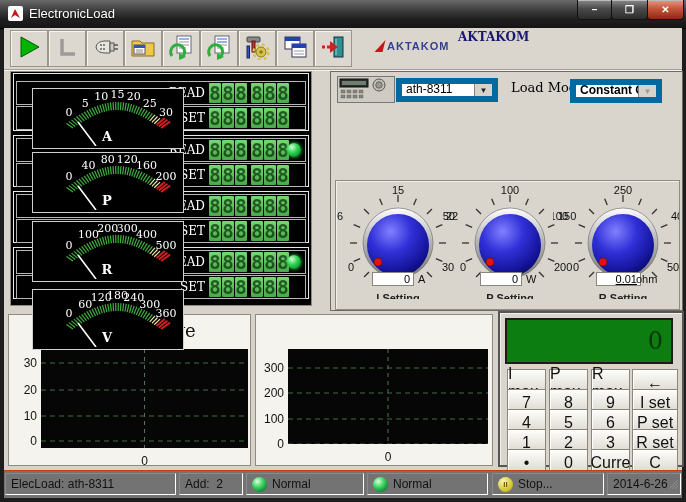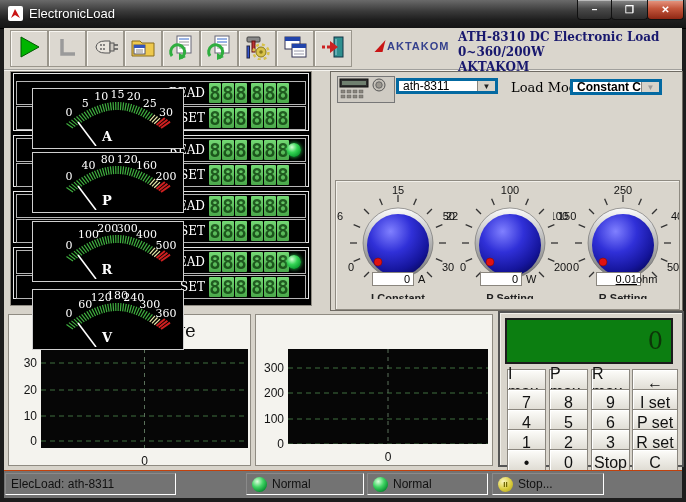--- a/index.html
+++ b/index.html
@@ -44,22 +44,22 @@
   .ro-lamp{position:absolute;right:4px;top:4px;width:14px;height:14px;border-radius:50%;
     background:radial-gradient(circle at 35% 30%,#d2ffd2,#35d455 40%,#0c9c2f 75%,#045f1d);box-shadow:0 0 4px #2ecb52;}
   
   .gauge{position:absolute;width:150px;height:59px;background:#000;border:1px solid #cfcfcf;z-index:6;}
   .gauge-num{font-family:"DejaVu Serif",serif;font-size:11px;fill:#fff;}
   .gauge-unit{font-family:"DejaVu Serif",serif;font-size:13px;font-weight:bold;fill:#fff;}
   
   .right-panel{position:absolute;left:330px;top:71px;width:353px;height:240px;background:#d9d5cc;
     border:1px solid #6e6a62;box-sizing:border-box;}
   .inst-icon{position:absolute;left:6px;top:4px;width:56px;height:25px;background:#cfcbc3;border:1px solid #777;}
-  .combo{position:absolute;height:16px;background:#fff;border:3px solid #0369a1;box-sizing:border-box;
-    font-size:12px;display:flex;align-items:center;}
+  .combo{position:absolute;height:24px;background:#fff;border:6px solid #0369a1;box-sizing:border-box;
+    font-size:12px;display:flex;align-items:flex-end;}
   .combo .val{flex:1;padding-left:4px;white-space:nowrap;overflow:hidden;}
   .combo .arrow{width:17px;height:100%;background:#d7d3ca;border-left:1px solid #8a867e;
     display:flex;align-items:center;justify-content:center;font-size:8px;color:#222;}
   .combo.disabled .arrow{color:#999;}
   .combo.bold .val{font-weight:bold;}
   .rp-label{position:absolute;font-family:"DejaVu Serif",serif;font-size:13px;color:#000;}
   .sub-panel{position:absolute;background:#d9d5cc;border:1px solid #8f8b82;box-shadow:inset 1px 1px 0 #f2f0ea;box-sizing:border-box;}
   .toggle{position:absolute;width:18px;height:36px;}
   .toggle .track{position:absolute;left:4px;top:4px;width:10px;height:28px;border-radius:5px;
     background:linear-gradient(90deg,#7a7a7a,#e6e6e6 45%,#6f6f6f);box-shadow:2px 3px 3px rgba(0,0,0,.35);}
@@ -204,21 +204,20 @@
               <polygon points="10,7 18,13 10,19" fill="#cc2222"></polygon>
             </svg></span>
         </div>
       </div>
     <div class="brand">
       <span class="logo-tri"></span>
       <span class="logo-text">AKTAKOM</span>
     </div>
   </div>
   <div class="brand-title">
-    <div>ATH-8310 DC Electronic Load 0~360/200W</div>
     <div>AKTAKOM</div>
   </div>
 
   <div class="left-panel" id="left-panel">
       <div class="ro-group" style="top: 1px; height: 58px;">
         <div class="ro-row" style="top: 7px;">
           <div class="ro-label">READ</div>
           <div class="led">
             <div class="cell">8</div>
             <div class="cell">8</div>
@@ -591,21 +590,21 @@
             <circle cx="70" cy="72" r="31" fill="url(#kg0b)"></circle>
             <circle cx="50" cy="89" r="4" fill="#e01212" stroke="#7a0a0a" stroke-width="0.6"></circle>
             <text x="26" y="98" text-anchor="end" class="knob-tick-num">0</text>
             <text x="15" y="47" text-anchor="end" class="knob-tick-num">6</text>
             <text x="70" y="21" text-anchor="middle" class="knob-tick-num">15</text>
             <text x="118" y="47" text-anchor="start" class="knob-tick-num">22</text>
             <text x="114" y="98" text-anchor="start" class="knob-tick-num">30</text>
           </svg></div>
         <div class="knob-val" style="left: 36px; top: 91px; width: 42px;">0</div>
         <div class="knob-unit" style="left: 82px; top: 92px;">A</div>
-        <div class="knob-setting" style="left: 17px; top: 112px; width: 90px;">I Constant</div>
+        <div class="knob-setting" style="left: 17px; top: 112px; width: 90px;">I Setting</div>
         <div class="knob-wrap" style="left: 104px; top: -8px;"><svg width="140" height="140" viewBox="0 0 140 140">
             <defs>
               <linearGradient id="kg1r" x1="0" y1="0" x2="0" y2="1">
                 <stop offset="0" stop-color="#fcfcfc"></stop>
                 <stop offset=".5" stop-color="#b2b2b2"></stop>
                 <stop offset="1" stop-color="#777"></stop>
               </linearGradient>
               <radialGradient id="kg1b" cx=".38" cy=".28" r=".85">
                 <stop offset="0" stop-color="#8080ff"></stop>
                 <stop offset=".4" stop-color="#3030d8"></stop>
@@ -732,25 +731,31 @@
         <div class="kp-btn" style="left: 7px; top: 96px; width: 39px;">4</div>
         <div class="kp-btn" style="left: 49px; top: 96px; width: 39px;">5</div>
         <div class="kp-btn" style="left: 91px; top: 96px; width: 39px;">6</div>
         <div class="kp-btn" style="left: 132px; top: 96px; width: 46px;">P set</div>
         <div class="kp-btn" style="left: 7px; top: 116px; width: 39px;">1</div>
         <div class="kp-btn" style="left: 49px; top: 116px; width: 39px;">2</div>
         <div class="kp-btn" style="left: 91px; top: 116px; width: 39px;">3</div>
         <div class="kp-btn" style="left: 132px; top: 116px; width: 46px;">R set</div>
         <div class="kp-btn" style="left: 7px; top: 136px; width: 39px;">•</div>
         <div class="kp-btn" style="left: 49px; top: 136px; width: 39px;">0</div>
-        <div class="kp-btn" style="left: 91px; top: 136px; width: 39px;">Stop</div>
+        <div class="kp-btn" style="left: 91px; top: 136px; width: 39px;">Curre</div>
         <div class="kp-btn" style="left: 132px; top: 136px; width: 46px;">C</div>
       </div>
   </div>
 
   <div class="statusbar" id="statusbar">
       <div class="sb-seg" style="left: 1px; width: 171px;"><span class="txt">ElecLoad: ath-8311</span></div>
+      <div class="sb-seg" style="left: 175px; width: 64px;"><span class="txt">Add:  2</span></div>
       <div class="sb-seg" style="left: 242px; width: 118px;"><div class="sb-orb"></div><span class="txt">Normal</span></div>
       <div class="sb-seg" style="left: 363px; width: 121px;"><div class="sb-orb"></div><span class="txt">Normal</span></div>
       <div class="sb-seg" style="left: 488px; width: 112px;"><div class="sb-pause">II</div><span class="txt">Stop...</span></div>
+      <div class="sb-seg" style="left: 603px; width: 74px;"><span class="txt">2014-6-26</span><span class="sb-grip"><svg width="12" height="12">
+            <line x1="2" y1="11" x2="11" y2="2" stroke="#8f8b82"></line>
+            <line x1="5" y1="11" x2="11" y2="5" stroke="#8f8b82"></line>
+            <line x1="8" y1="11" x2="11" y2="8" stroke="#8f8b82"></line>
+          </svg></span></div>
     </div>
 
 </div>
 
 </body></html>

